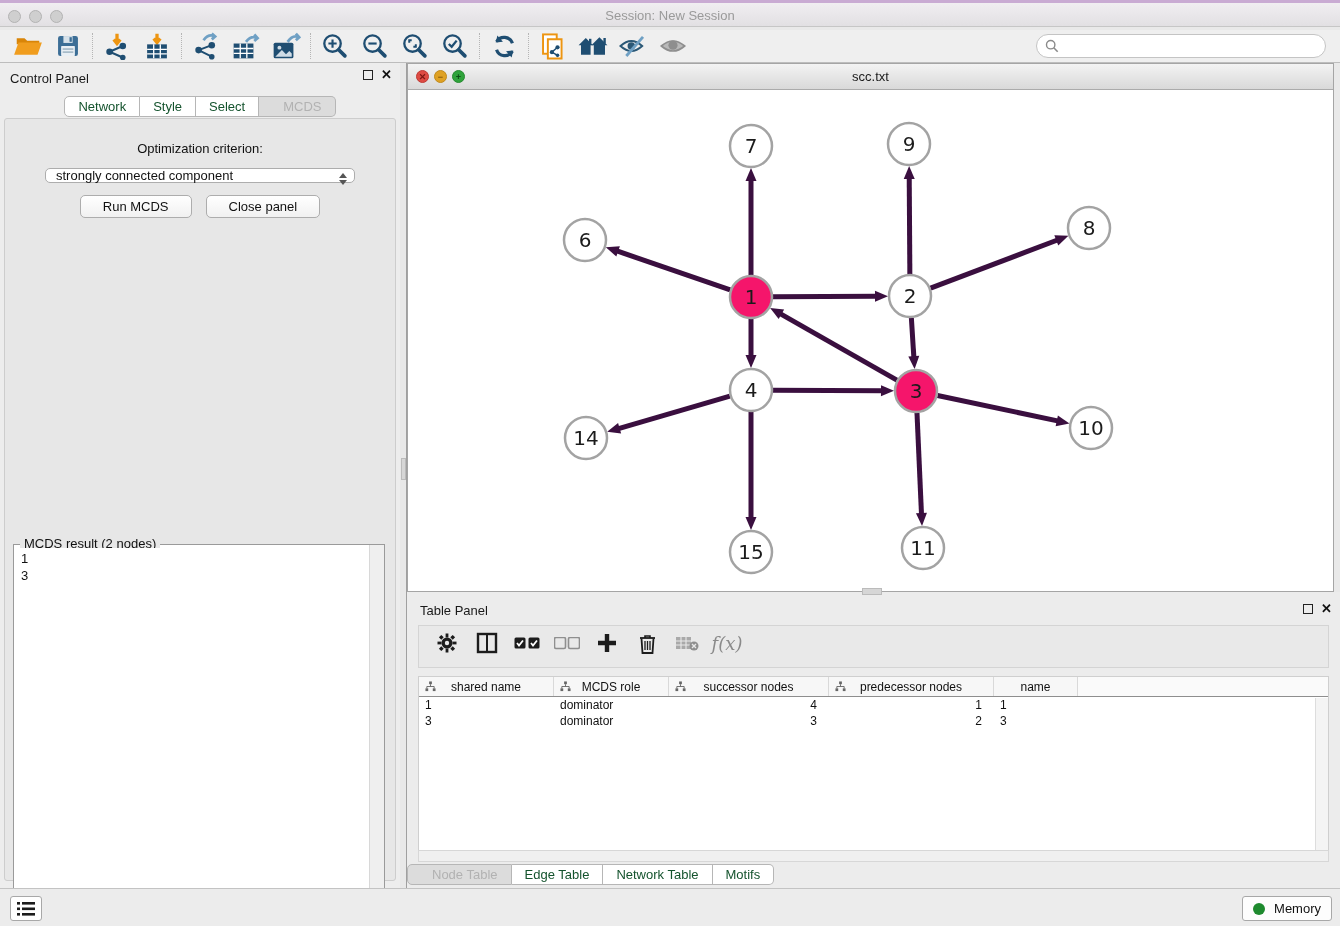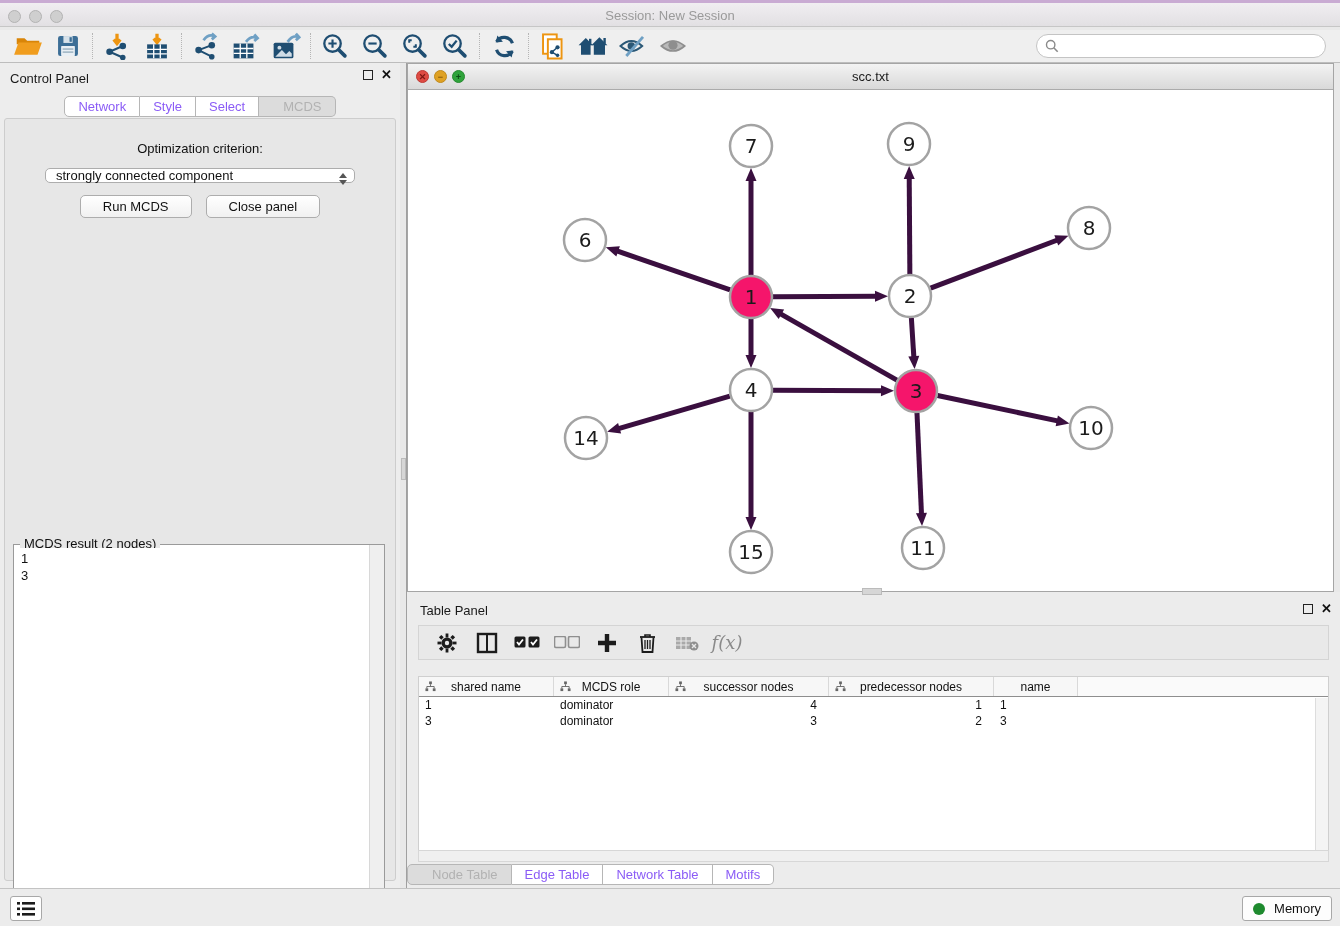--- a/index.html
+++ b/index.html
@@ -25,21 +25,21 @@
   .searchbox input { border:none; outline:none; flex:1; font-size:12px; background:transparent; margin-left:5px; }
 
   
   .control-panel { position:absolute; left:0; top:63px; width:400px; height:825px; background:#ededed; }
   .cp-head { position:absolute; left:10px; top:8px; font-size:13px; color:#1a1a1a; }
   .panel-winbtns { position:absolute; right:8px; top:7px; display:flex; gap:8px; align-items:center; }
   .wb-sq { width:10px; height:10px; border:1.5px solid #222; }
   .wb-x { font-size:13px; font-weight:bold; color:#111; line-height:10px; }
   .cp-tabs { position:absolute; left:0; top:33px; width:100%; text-align:center; }
   .seg { display:inline-block; padding:2px 13px; background:#fff; border:1px solid #b6b6b6;
-    border-left:none; font-size:13px; color:#8b5cf6; cursor:default; }
+    border-left:none; font-size:13px; color:#14532d; cursor:default; }
   .seg:first-child { border-left:1px solid #b6b6b6; border-radius:5px 0 0 5px; }
   .seg:last-child { border-radius:0 5px 5px 0; }
   .seg.selected { background:#dcdcdc; color:#b2b2b2;padding-left:24px; }
   .cp-body { position:absolute; left:4px; top:55px; width:392px; height:763px;
     background:#e7e7e7; border:1px solid #cdcdcd; border-radius:3px; }
   .opt-label { margin-top:22px; text-align:center; font-size:13px; color:#111; }
   .opt-select { position:relative; margin:12px auto 0; width:310px; height:15px; background:#fff;
     border:1px solid #adadad; border-radius:5px; font-size:13px; color:#111;
     display:flex; align-items:center; padding-left:10px; }
   .stepper { position:absolute; right:7px; top:4px; display:flex; flex-direction:column; gap:2px; }
@@ -76,22 +76,22 @@
   .light { width:13px; height:13px; border-radius:50%; font-size:9px; line-height:12px;
     text-align:center; font-weight:bold; }
   .light.red { background:#de4b43; border:1px solid #bf3a34; color:#7d1612; }
   .light.yellow { background:#dfa123; border:1px solid #c08a1b; color:#86590a; }
   .light.green { background:#2fa33b; border:1px solid #268a30; color:#0d4f14; }
   .net-canvas { position:absolute; left:0; top:26px; width:925px; height:501px; background:#fff; }
 
   
   .table-panel { position:absolute; left:407px; top:597px; width:933px; height:291px; background:#ececec; }
   .tp-head { position:absolute; left:13px; top:6px; font-size:13px; color:#1a1a1a; }
-  .tp-toolbar { position:absolute; left:11px; top:28px; width:911px; height:35px;
-    background:#e9e9e9; border:1px solid #d4d4d4; display:flex; align-items:center; padding:0 10px; gap:4px; }
+  .tp-toolbar { position:absolute; left:11px; top:28px; width:911px; height:43px;
+    background:#e9e9e9; border:1px solid #d4d4d4; display:flex; align-items:flex-start; padding:0 10px; gap:4px; }
   .tp-btn { width:36px; height:34px; display:flex; align-items:center; justify-content:center; }
   .fx { font-family:"DejaVu Serif", serif; font-style:italic; font-size:18px; color:#8a8a8a; }
   .dtable { position:absolute; left:11px; top:79px; width:911px; height:174px; background:#fff;
     border:1px solid #cfcfcf; border-bottom:none; overflow:hidden; }
   .thead { display:flex; height:20px; border-bottom:1px solid #8e8e8e; background:#fafafa; }
   .th { position:relative; font-size:12px; color:#111; border-right:1px solid #d9d9d9;
     background:#f7f7f7; display:flex; align-items:center; justify-content:center; }
   .th svg { position:absolute; left:6px; top:4px; }
   .th:nth-child(1){ width:135px; } .th:nth-child(2){ width:115px; } .th:nth-child(3){ width:160px; }
   .th:nth-child(4){ width:165px; } .th:nth-child(5){ width:84px; }

